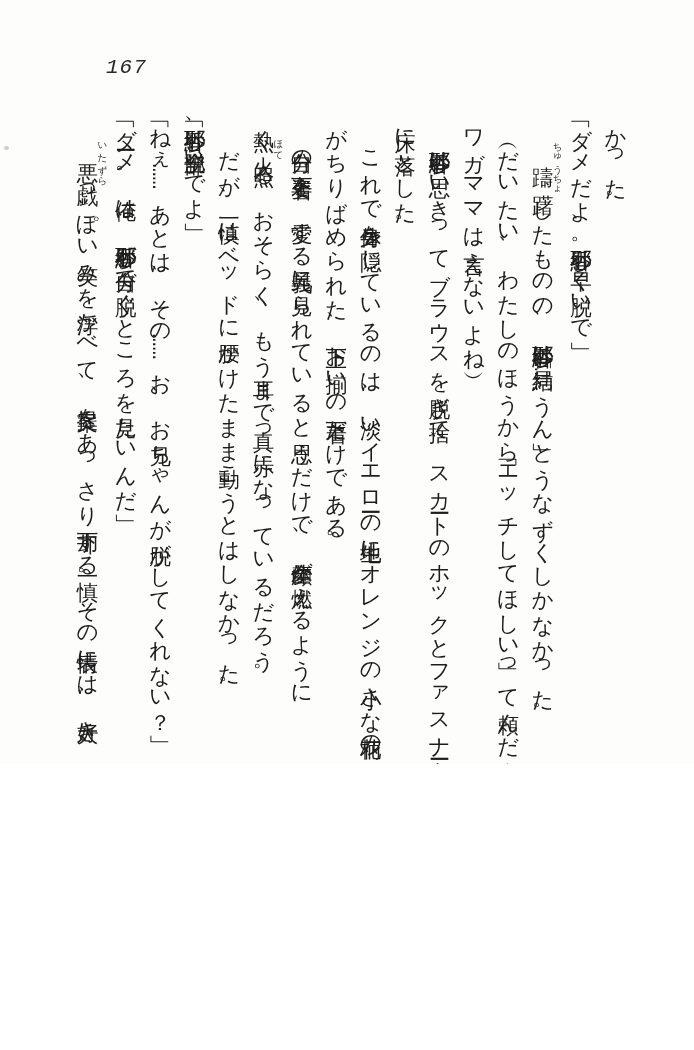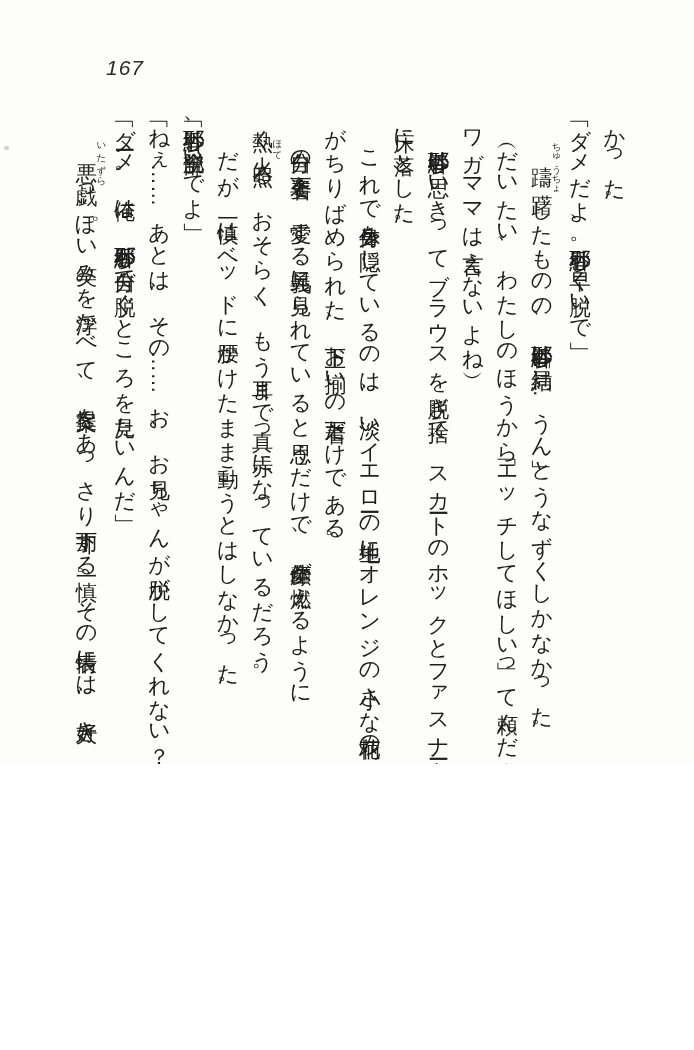--- a/index.html
+++ b/index.html
@@ -6,21 +6,21 @@
     margin: 0;
     padding: 0;
     background: #ffffff;
   }
   .page {
     position: relative;
     width: 694px;
     height: 764px;
     background: #fdfdfc;
     overflow: hidden;
-    font-family: Liberation Sans, sans-serif;
+    font-family: Liberation Mono, monospace;
   }
   .page-number {
     position: absolute;
     left: 106px;
     top: 56px;
     font-size: 21px;
     font-style: italic;
     letter-spacing: 1px;
     color: #2a2a2a;
   }

